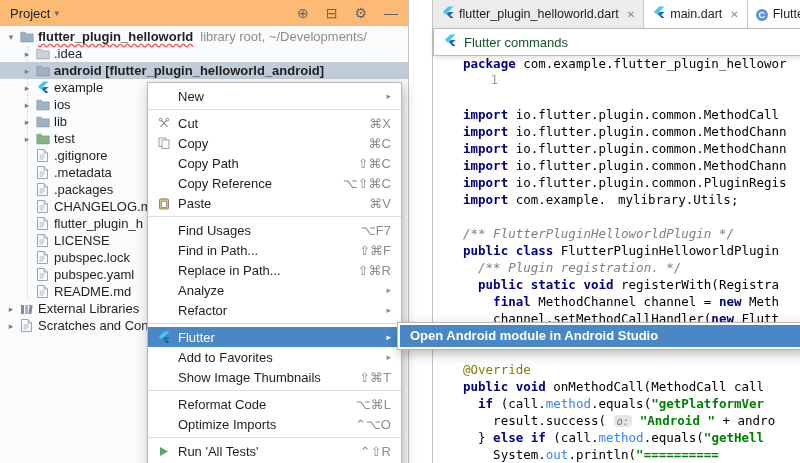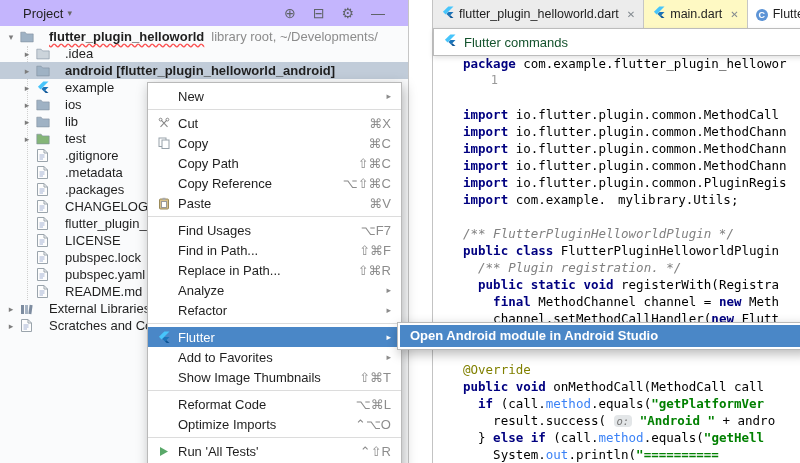--- a/index.html
+++ b/index.html
@@ -2,42 +2,42 @@
 <html><head>
 <meta charset="utf-8">
 <style>
   html,body{margin:0;padding:0;background:#fff;}
   .screen{position:relative;width:800px;height:463px;overflow:hidden;background:#fff;
           font-family:"Liberation Sans",sans-serif;font-size:13px;color:#1f1f1f;}
 
   
   .project-panel{position:absolute;left:0;top:0;width:408px;height:463px;background:#fafbfc;
                  border-right:1px solid #c6c6c6;overflow:hidden;}
-  .panel-header{height:26px;display:flex;align-items:center;padding:0 23px;background:#c4b5fd;text-align:right;}
+  .panel-header{height:26px;display:flex;align-items:center;padding:0 10px;background:#fdba74;text-align:right;}
   .panel-title{color:#1f1f1f;}
   .title-caret{font-size:9px;color:#666;margin-left:4px;}
   .header-icons{margin-left:auto;display:flex;gap:17px;color:#5f6368;font-size:14px;align-items:center;}
   .header-icons span{cursor:default;}
   .tree{position:relative;padding-top:2px;}
   .indent-guide{position:absolute;left:27px;top:20px;height:254px;border-left:1px dotted #cfcfcf;z-index:0;}
   .tree-row{position:relative;z-index:1;height:17px;display:flex;align-items:center;white-space:nowrap;}
   .tree-row.selected{background:#c1ccd9;}
   .arrow{width:14px;flex:none;text-align:center;color:#7d7d7d;font-size:9px;}
   .t-icon{width:17px;flex:none;display:inline-flex;justify-content:center;align-items:center;}
-  .t-label{margin-left:14px;}
+  .t-label{margin-left:3px;}
   .bold{font-weight:bold;}
   .err-underline{text-decoration:underline;text-decoration-style:wavy;text-decoration-color:#fc4f4f;text-underline-offset:2px;}
   .suffix{color:#8c8c8c;margin-left:7px;}
 
   
   .editor{position:absolute;left:432px;top:0;width:392px;height:463px;background:#fff;border-left:1px solid #c3c3c3;}
   .tab-bar{height:28px;background:#ececec;display:flex;border-bottom:1px solid #c6c6c6;overflow:hidden;}
   .tab{display:flex;align-items:center;gap:5px;padding:0 8px;border-right:1px solid #c6c6c6;
        background:#ececec;font-size:12.5px;white-space:nowrap;}
-  .tab.green{background:#fef9c3;}
+  .tab.green{background:#ffffff;}
   .tab.active{background:#ffffff;}
   .tab-close{color:#82898f;font-size:10px;margin-left:3px;}
   .class-badge{width:12px;height:12px;border-radius:50%;background:#5d94d6;color:#fff;font-size:9px;
                font-weight:bold;display:inline-flex;align-items:center;justify-content:center;
                font-family:"Liberation Sans",sans-serif;}
   .banner{position:absolute;left:0;top:28px;right:0;height:26px;background:#fff;border:1px solid #bcbcbc;
           display:flex;align-items:center;gap:8px;padding:0 9px;z-index:5;box-shadow:0 2px 5px rgba(0,0,0,0.12);}
   .banner-label{color:#14532d;}
   .code{position:absolute;left:0;top:55px;right:0;bottom:0;font-family:"DejaVu Sans Mono",monospace;
         font-size:12.5px;line-height:17px;white-space:pre;overflow:hidden;}

